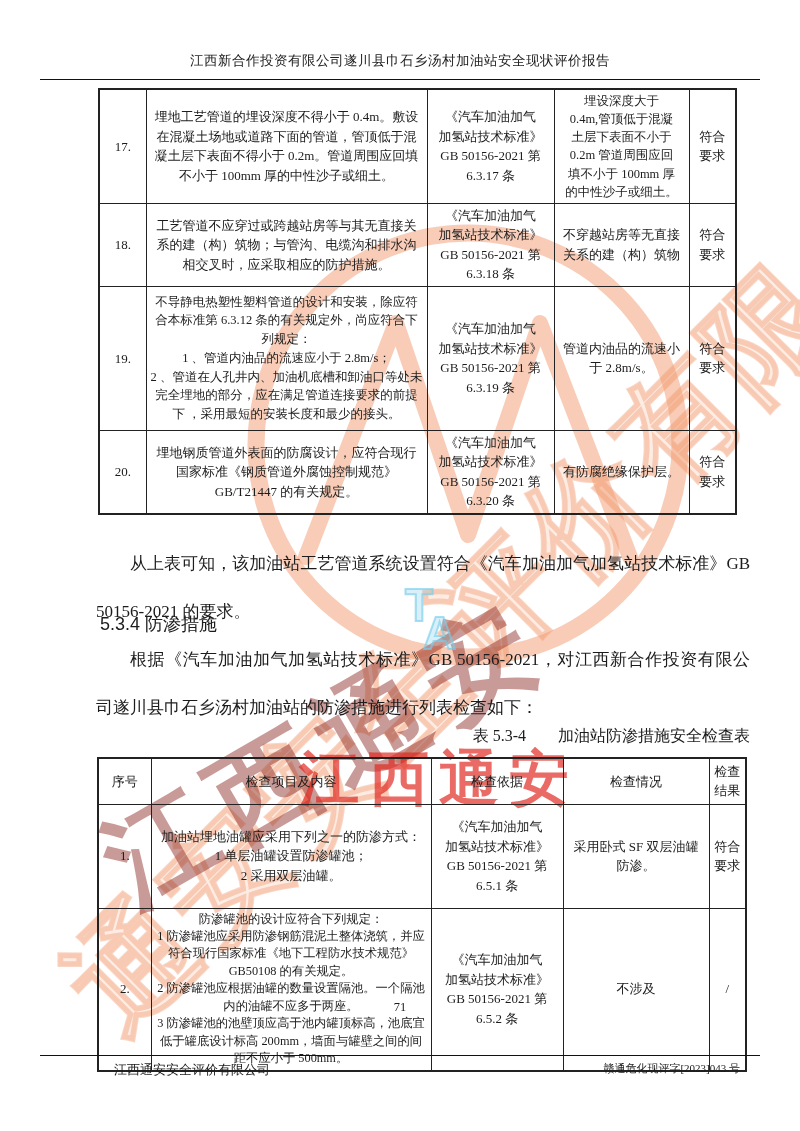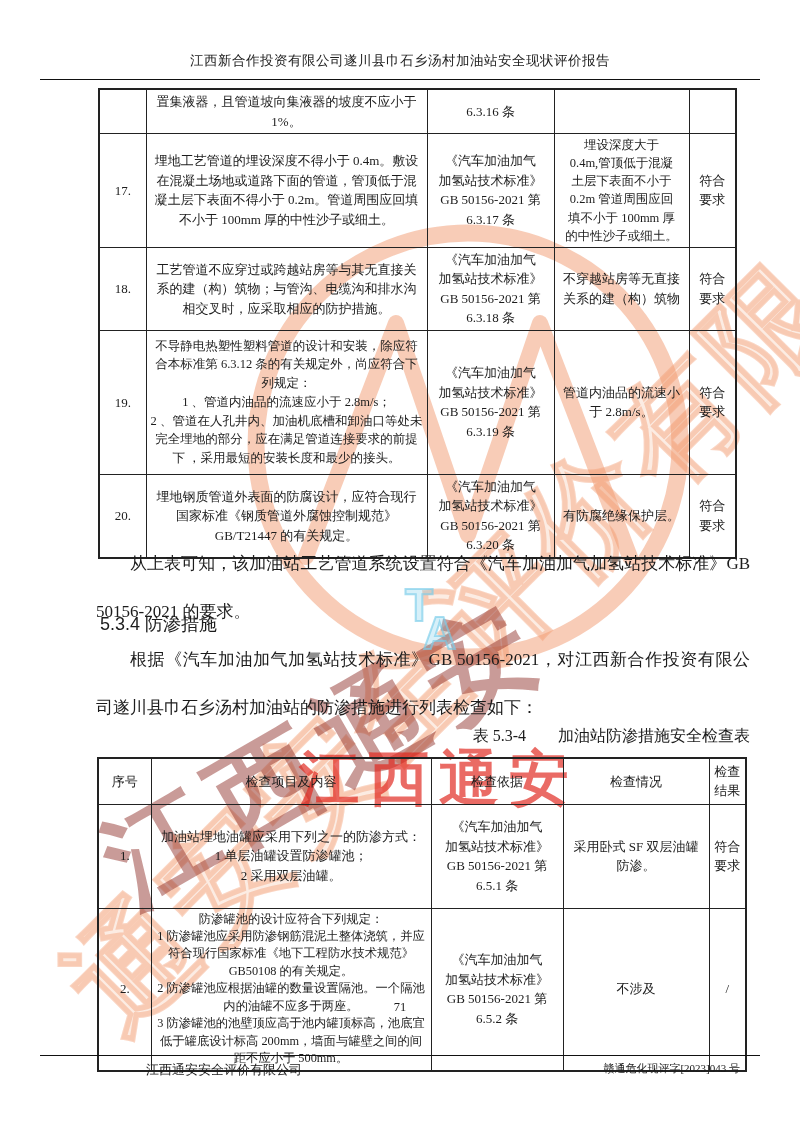--- a/index.html
+++ b/index.html
@@ -30,21 +30,21 @@
   .para1{top:540px;}
   .para2{top:636px;}
   .section-heading{position:absolute;left:100px;top:612px;
     font-family:"Liberation Sans","DejaVu Sans",sans-serif;
     font-weight:normal;font-size:18px;}
   .caption{position:absolute;left:96px;top:726px;width:654px;text-align:right;
     font-size:16px;}
   
   .page-num{position:absolute;top:1000px;left:0;width:100%;text-align:center;font-size:12.5px;}
   .rule-bottom{top:1055px;}
-  .footer-left{position:absolute;top:1061px;left:114px;font-size:13px;margin-left:32px;}
+  .footer-left{position:absolute;top:1061px;left:114px;font-size:13px;}
   .footer-right{position:absolute;top:1061px;right:60px;font-size:11px;}
   
   .layer-wm{position:absolute;inset:0;z-index:0;pointer-events:none;overflow:hidden;}
   .wm-diag{
     position:absolute;left:34px;top:952px;transform-origin:0 0;transform:rotate(-45deg);
     font-family:"Liberation Sans","DejaVu Sans",sans-serif;font-weight:bold;
     font-size:122px;letter-spacing:6px;white-space:nowrap;
     color:rgba(242,158,116,.20);-webkit-text-stroke:2px rgba(242,154,111,.42);
   }
   .wm-dark{
@@ -92,27 +92,20 @@
 
     <table class="t1">
       <colgroup>
         <col style="width:47px">
           <col style="width:281px">
           <col style="width:127px">
         <col style="width:135px">
           <col style="width:47px">
       </colgroup>
       <tbody>
-        <tr class="h40">
-          <td></td>
-          <td>置集液器，且管道坡向集液器的坡度不应小于 1%。</td>
-          <td>6.3.16 条</td>
-          <td></td>
-          <td></td>
-        </tr>
         <tr class="h112">
           <td>17.</td>
           <td>埋地工艺管道的埋设深度不得小于 0.4m。敷设在混凝土场地或道路下面的管道，管顶低于混凝土层下表面不得小于 0.2m。管道周围应回填不小于 100mm 厚的中性沙子或细土。</td>
           <td>《汽车加油加气
 加氢站技术标准》
 GB 50156-2021 第
 6.3.17 条</td>
           <td style="font-size:12.5px;line-height:1.45">埋设深度大于
 0.4m,管顶低于混凝
 土层下表面不小于

